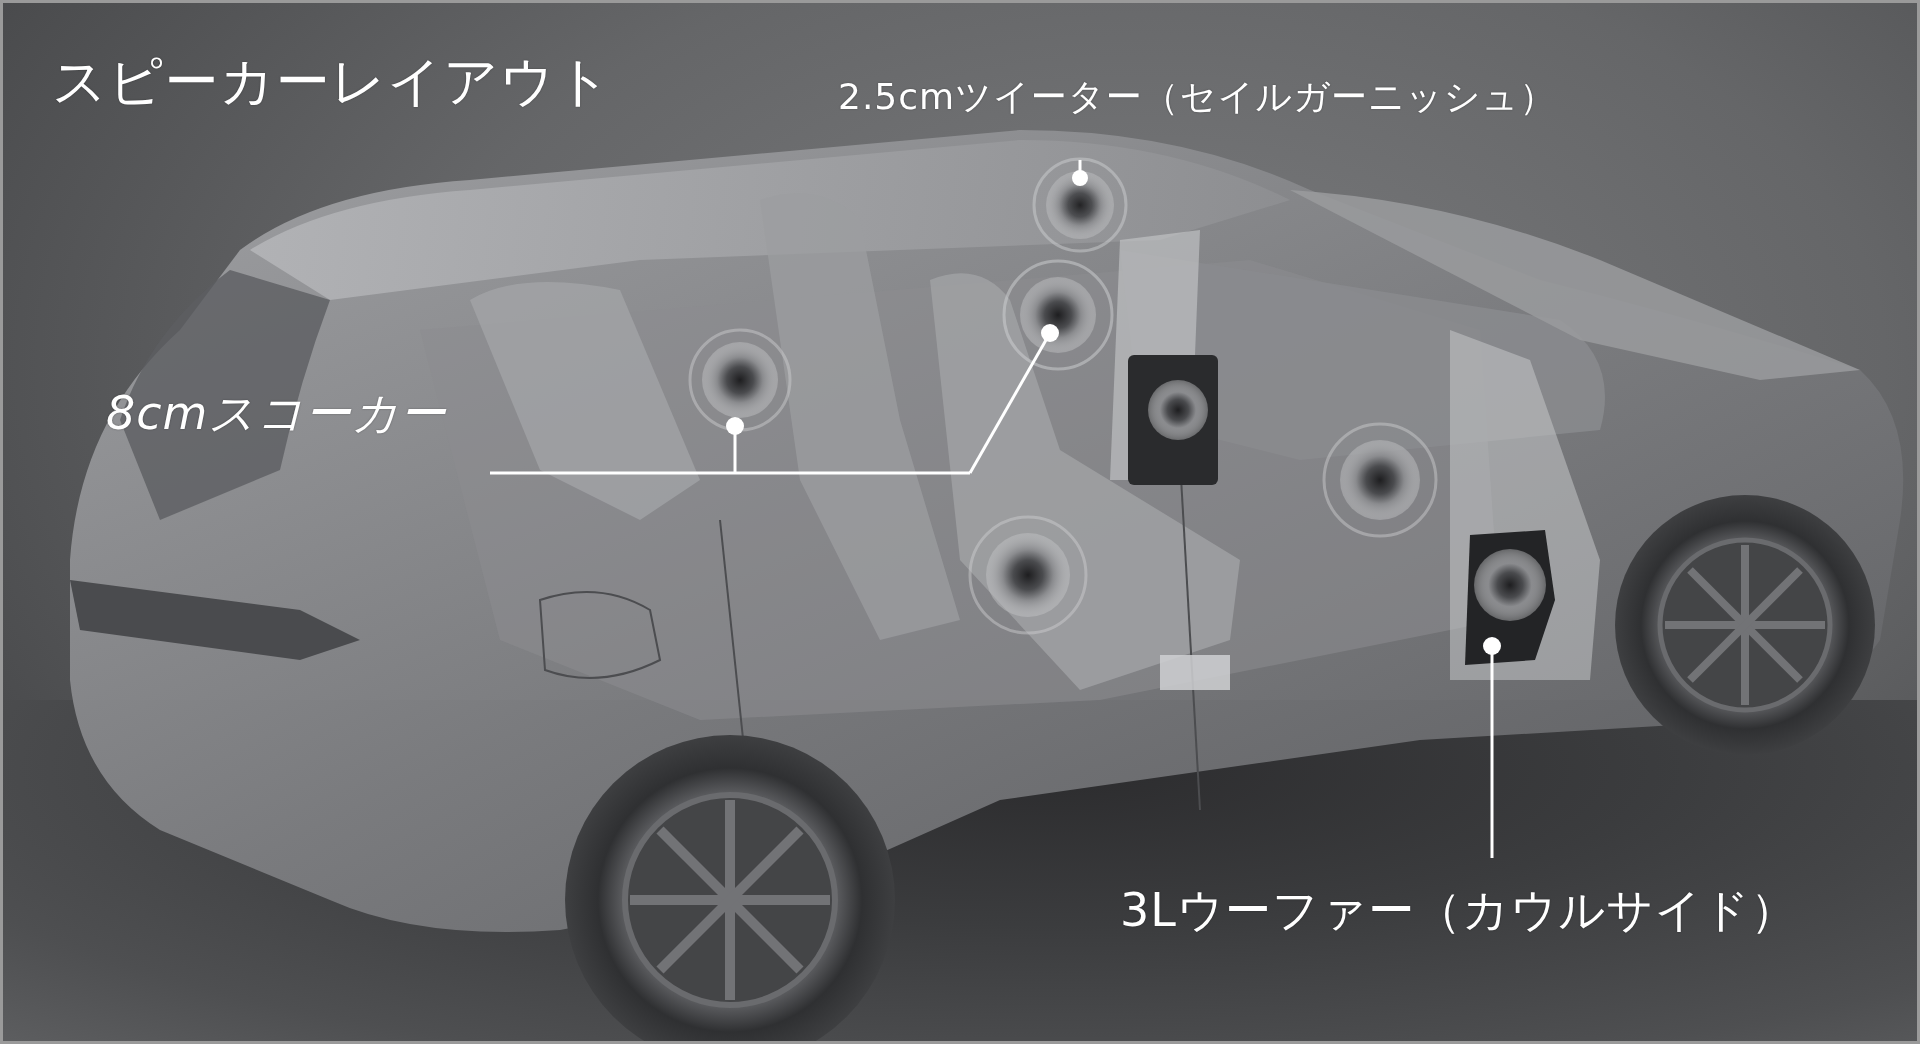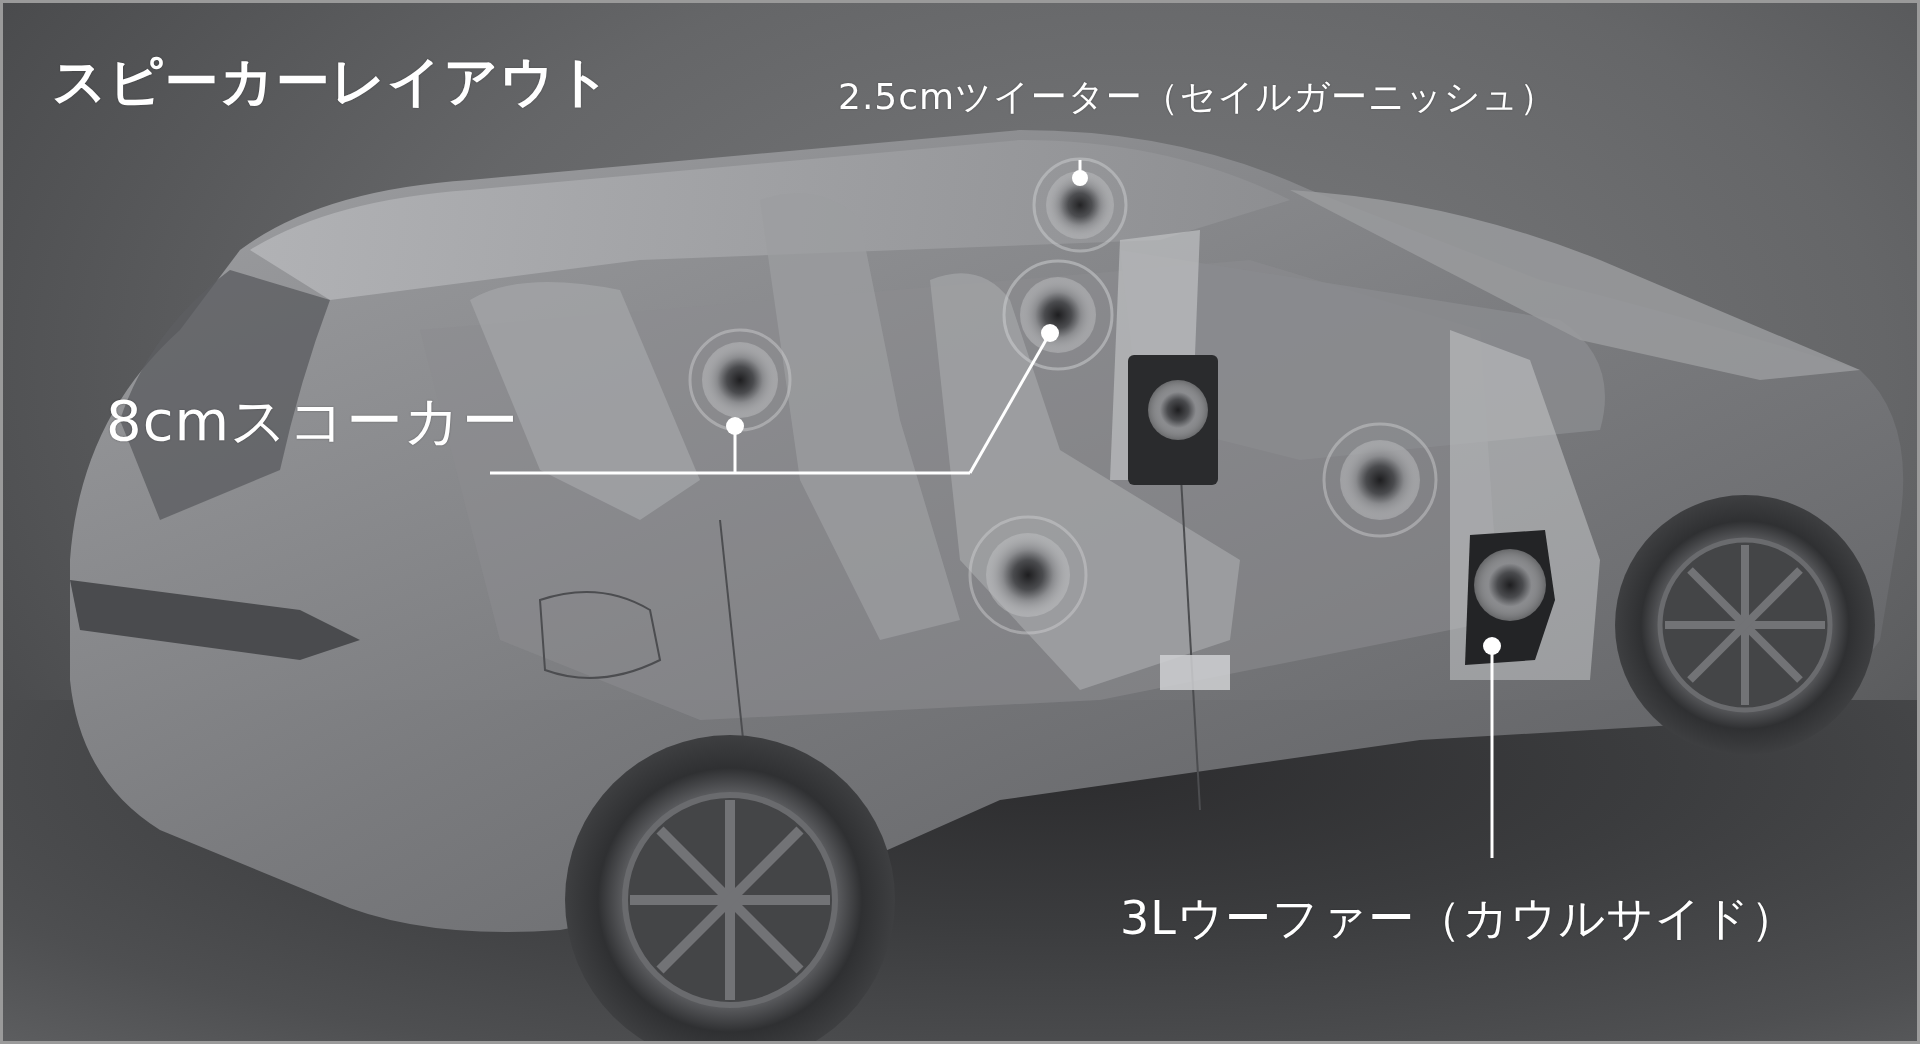--- a/index.html
+++ b/index.html
@@ -16,24 +16,24 @@
   .floor {
     position: absolute; left: 0; right: 0; top: 700px; bottom: 0;
     background: radial-gradient(ellipse at 55% 20%, #2c2c2e 0%, #3b3c3e 40%, #4e4f51 80%, #5d5e60 100%);
   }
   svg.car { position: absolute; left: 0; top: 0; }
   .label {
     position: absolute; color: #ffffff; white-space: nowrap;
     font-family: "DejaVu Sans", sans-serif; letter-spacing: 1px;
     text-shadow: 0 0 2px rgba(0,0,0,0.35);
   }
-  .title { left: 52px; top: 46px; font-size: 54px; font-weight: 700; }
+  .title { left: 52px; top: 46px; font-size: 54px; font-weight: 400; }
   .tweeter { left: 838px; top: 73px; font-size: 36px; }
-  .squawker { left: 106px; top: 384px; font-size: 56px; line-height: 74px; }
-  .woofer { left: 1120px; top: 880px; font-size: 46px; margin-top: 8px; }
+  .squawker { left: 106px; top: 376px; font-size: 46px; line-height: 74px; font-style: italic; }
+  .woofer { left: 1120px; top: 880px; font-size: 46px; }
 </style>
 </head>
 <body>
 
 <div class="stage">
   <div class="floor"></div>
 
   <svg class="car" width="1920" height="1044" viewBox="0 0 1920 1044">
     <defs>
       <linearGradient id="body" x1="0" y1="0" x2="1" y2="1">

